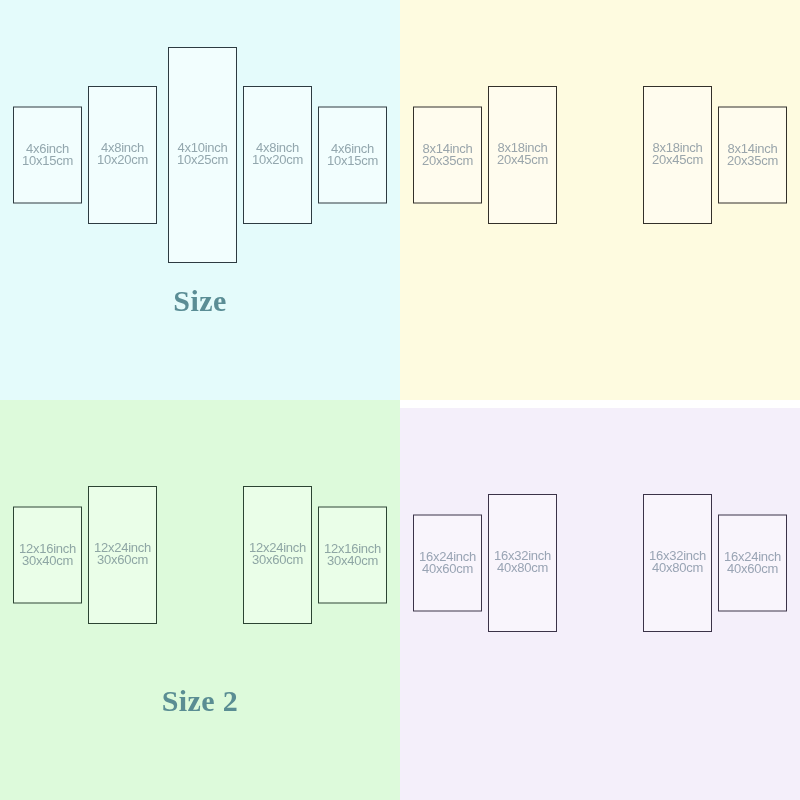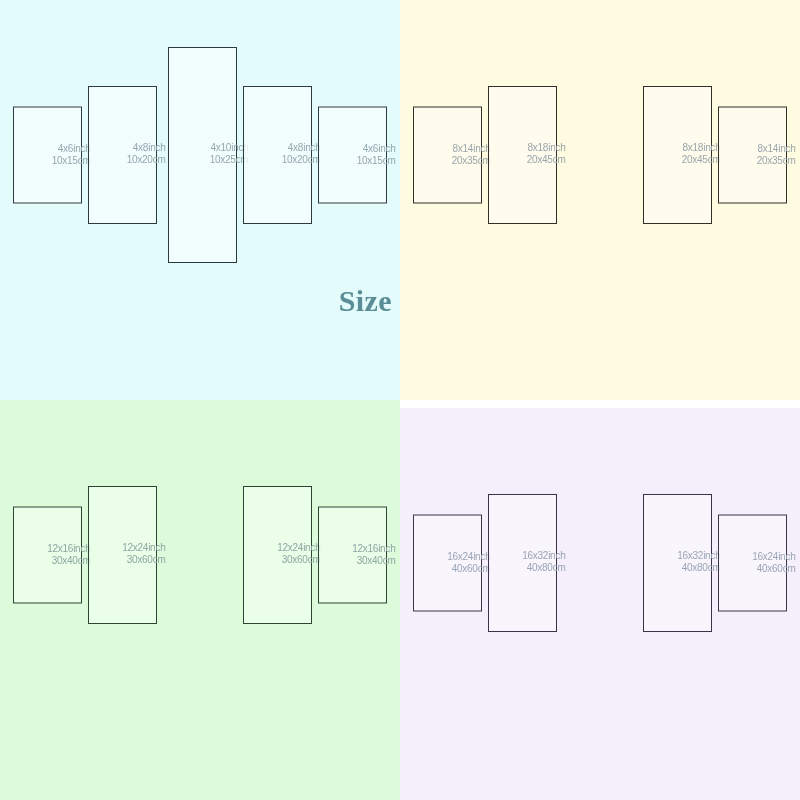--- a/index.html
+++ b/index.html
@@ -41,45 +41,45 @@
     transform:translateY(-50%);
   }
 
   .panel .lbl {
     position:absolute;
     left:50%;
     transform:translateX(-50%);
     top:50%;
     margin-top:-14px;
     width:86px;
-    text-align:right;
-    font-size:10px;
+    text-align:center;
+    font-size:13px;
     line-height:12.2px;
     letter-spacing:-0.25px;
     color:#8f9ea8;
     white-space:nowrap;
   }
   .panel .lbl .l2 { display:block; }
 
   
   .p1 { left:13px;  height:97px;  }
   .p2 { left:88px;  height:138px; }
   .p3 { left:168px; height:216px; }
   .p4 { left:243px; height:138px; }
   .p5 { left:318px; height:97px;  }
 
   
   .panel .lbl { top:50%; margin-top:-13px; }
 
   
   .qtitle {
     position:absolute;
-    left:0; right:8px;
+    left:0; right:0;
     top:284px;
-    text-align:right;
+    text-align:center;
     font-family:"Liberation Serif", serif;
     font-weight:bold;
     font-size:30px;
     letter-spacing:0.4px;
     color:#56858e;
   }
 
   
   .q-size   { background:#e4fbfb; }
   .q-size1  { background:#fefbe0; }
@@ -155,20 +155,21 @@
       <div class="panel p2">
         <span class="lbl"><span class="l1">12x24inch</span><span class="l2">30x60cm</span></span>
       </div>
       <div class="panel p4">
         <span class="lbl"><span class="l1">12x24inch</span><span class="l2">30x60cm</span></span>
       </div>
       <div class="panel p5">
         <span class="lbl"><span class="l1">12x16inch</span><span class="l2">30x40cm</span></span>
       </div>
     </div>
+    <div class="qtitle">Size 2</div>
   </div>
 
   <div class="quadrant q-size3">
     <div class="panels">
       <div class="panel p1">
         <span class="lbl"><span class="l1">16x24inch</span><span class="l2">40x60cm</span></span>
       </div>
       <div class="panel p2">
         <span class="lbl"><span class="l1">16x32inch</span><span class="l2">40x80cm</span></span>
       </div>

